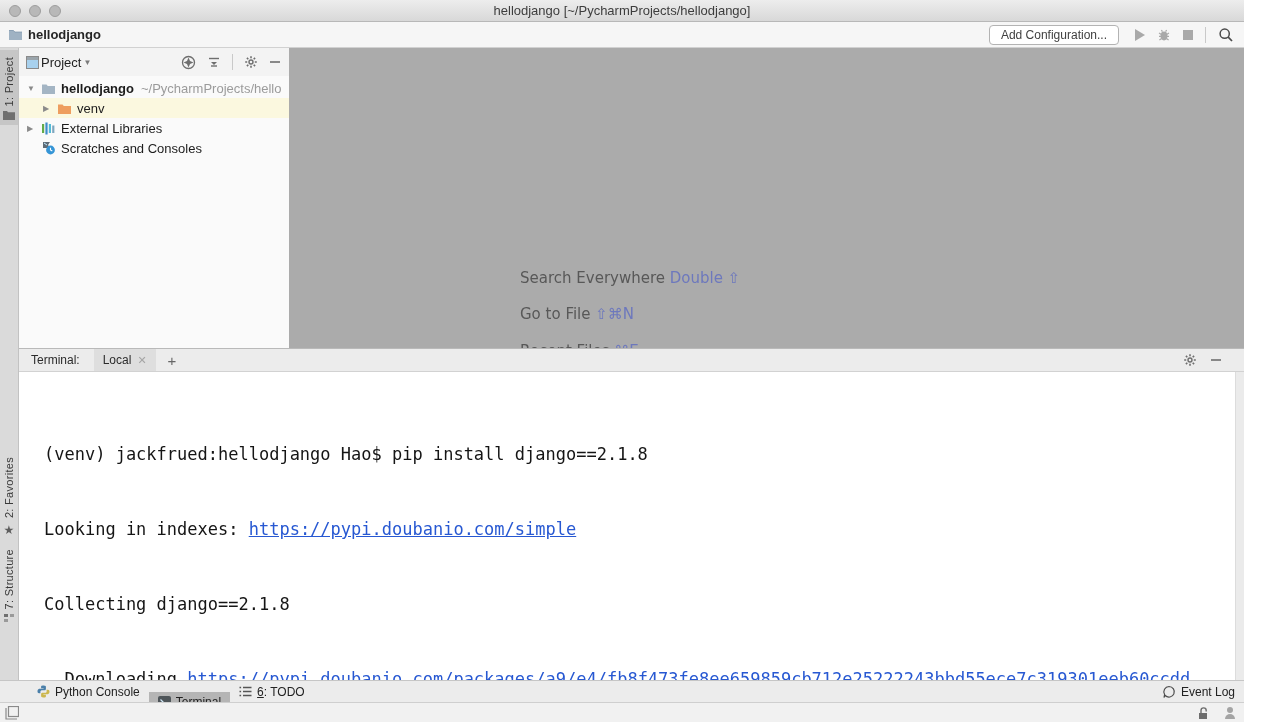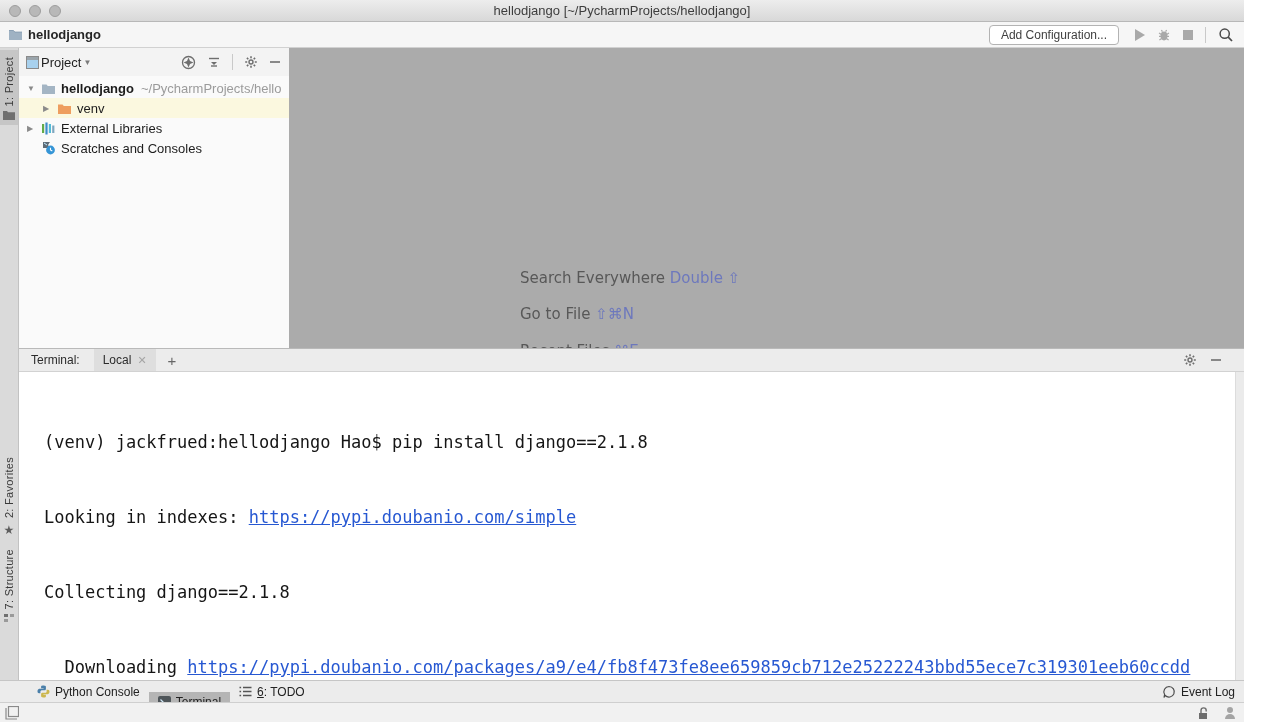--- a/index.html
+++ b/index.html
@@ -62,21 +62,21 @@
 
   
   .terminal { height:332px; flex:none; display:flex; flex-direction:column; background:#fff; border-top:1px solid #b9b9b9; }
   .term-header { height:23px; flex:none; background:#ececec; border-bottom:1px solid #d2d2d2; display:flex; align-items:center; padding:0 22px 0 12px; }
   .term-label { font-size:12px; color:#2b2b2b; margin-right:14px; }
   .term-tab { height:100%; display:flex; align-items:center; gap:6px; padding:0 9px; background:#dedede; font-size:12px; color:#2b2b2b; }
   .tab-close { color:#a5a5a5; font-size:11px; }
   .term-plus { font-size:15px; color:#666; margin-left:12px; }
   .th-spacer { flex:1; }
   .th-icons { display:flex; align-items:center; gap:13px; }
-  .term-body { flex:1; position:relative; overflow:hidden; padding:8px 0 0 25px;
+  .term-body { flex:1; position:relative; overflow:hidden; padding:20px 0 0 25px;
                font-family:"DejaVu Sans Mono", monospace; font-size:17px; line-height:25px; color:#151515; white-space:pre; }
   .tlink { color:#2758d2; text-decoration:underline; }
   .term-scroll { position:absolute; top:0; right:0; bottom:0; width:9px; background:#ebebeb; border-left:1px solid #dcdcdc; }
 
   
   .bottom-bar { height:22px; flex:none; background:#ececec; border-top:1px solid #c6c6c6; display:flex; align-items:center; font-size:12px; color:#222; }
   .bw-btn { height:100%; display:flex; align-items:center; gap:5px; padding:0 9px; }
   .bw-btn.first { margin-left:28px; }
   .bw-btn.sel { background:#b5b5b5;margin-top:21px; }
   .bb-spacer { flex:1; }

